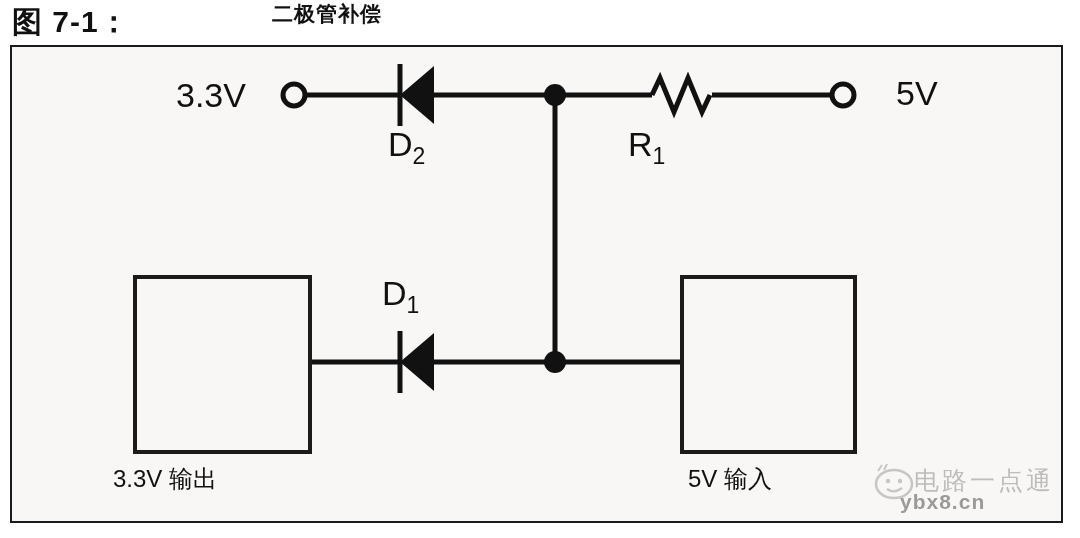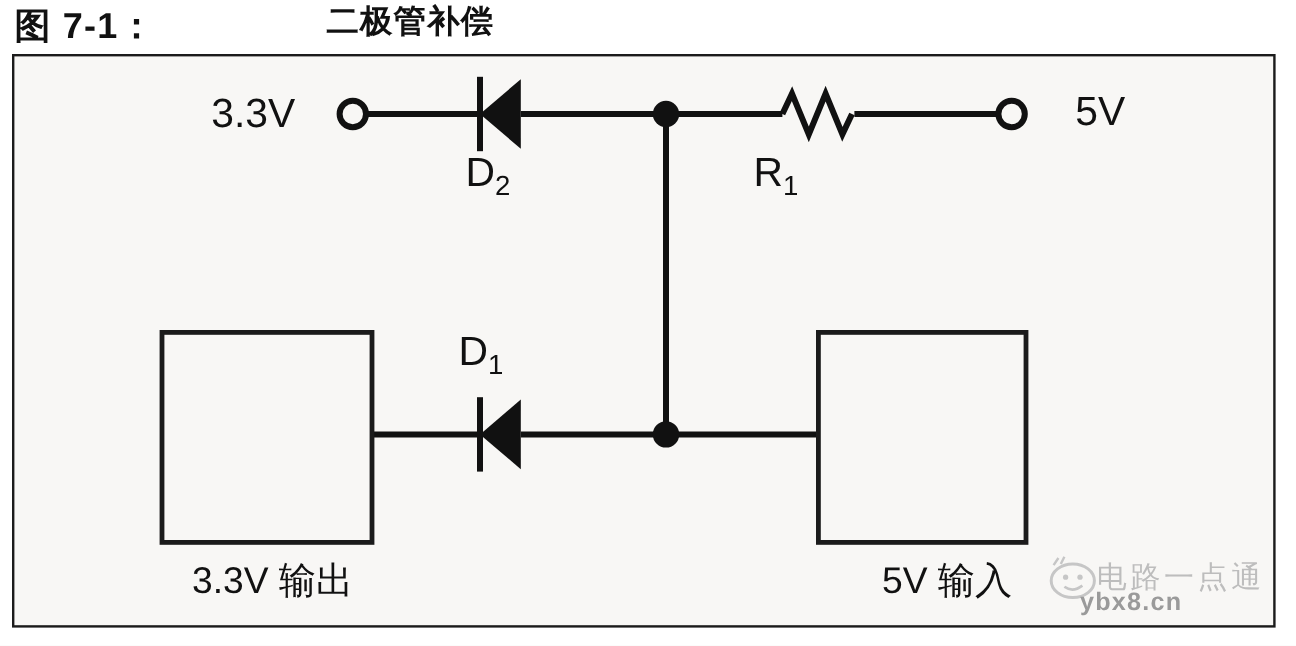--- a/index.html
+++ b/index.html
@@ -14,40 +14,40 @@
 
   
   .title-row{position:absolute;left:0;top:0;width:1080px;height:45px;}
   .fig-label{
     position:absolute;left:12px;top:2px;
     font-size:30px;font-weight:bold;color:#111;
     letter-spacing:1px;white-space:nowrap;
   }
   .fig-title{
     position:absolute;left:272px;top:0px;
-    font-size:27px;font-weight:bold;color:#111;
+    font-size:21px;font-weight:bold;color:#111;
     letter-spacing:1px;white-space:nowrap;
   }
 
   
   .frame{
     position:absolute;left:10px;top:45px;
     width:1053px;height:478px;
     background:#f8f7f5;
     border:2px solid #1b1b1b;
     box-sizing:border-box;
   }
   .canvas{position:absolute;left:0;top:0;width:1080px;height:538px;pointer-events:none;}
 
   
   .lbl{position:absolute;color:#111;white-space:nowrap;}
   .v-term{font-size:34px;margin-left:24px;}
   .comp{font-size:34px;}
   .comp sub{font-size:23px;}
-  .boxlabel{font-size:31px;margin-left:47px;}
+  .boxlabel{font-size:24px;}
 
   .lbl-33v{left:152px;top:76px;}
   .lbl-5v{left:872px;top:74px;}
   .lbl-d2{left:388px;top:125px;}
   .lbl-r1{left:628px;top:125px;}
   .lbl-d1{left:382px;top:274px;}
   .lbl-out{left:113px;top:463px;}
   .lbl-in{left:688px;top:463px;}
 
   

